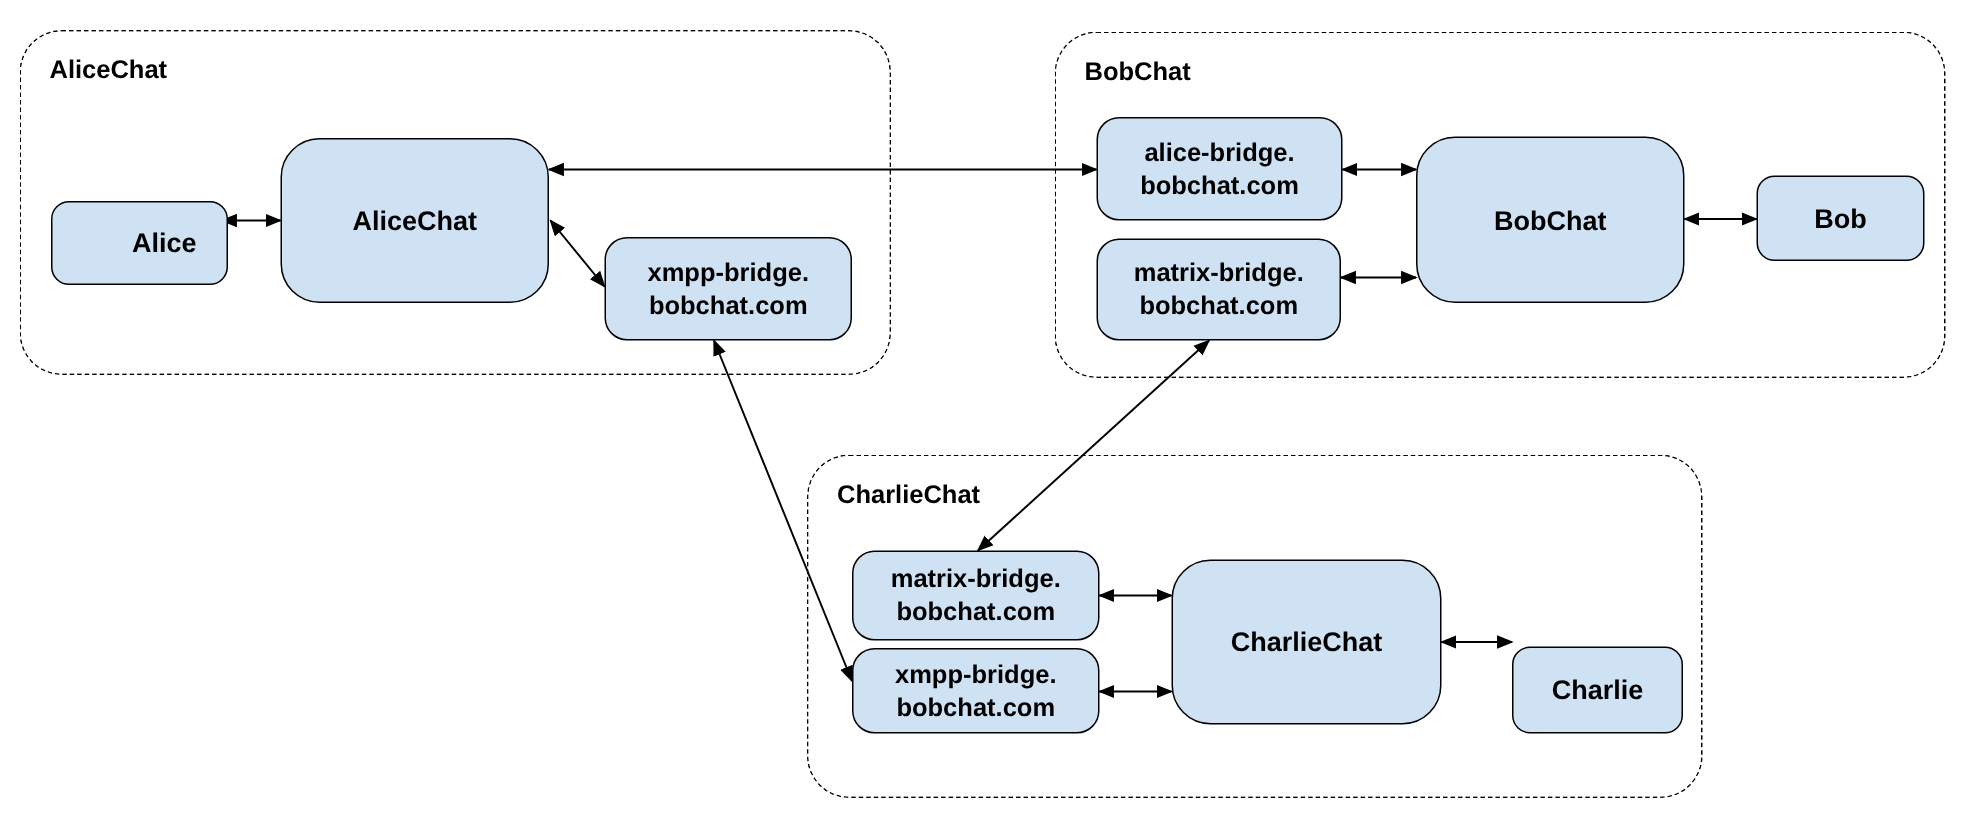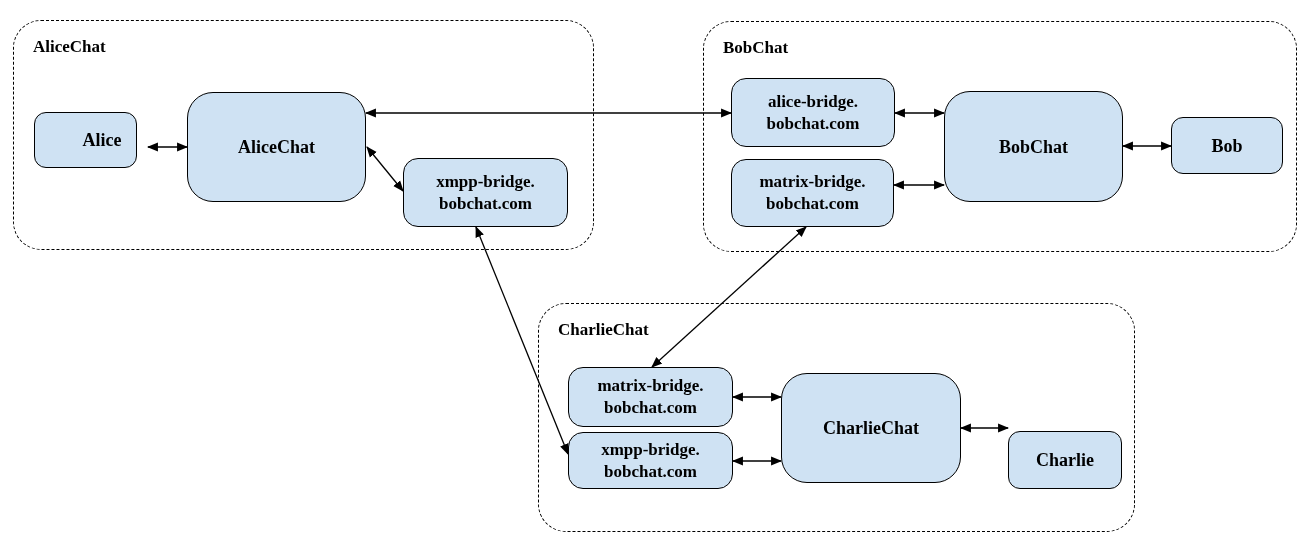--- a/index.html
+++ b/index.html
@@ -5,21 +5,21 @@
   html, body {
     margin: 0;
     padding: 0;
     background: #ffffff;
   }
   .stage {
     position: relative;
     width: 1310px;
     height: 557px;
     background: #ffffff;
-    font-family: Liberation Serif, serif;
+    font-family: Liberation Sans, sans-serif;
     overflow: hidden;
   }
   .network {
     position: absolute;
     border: 1.6px dashed #000000;
     border-radius: 28px;
     background: transparent;
     box-sizing: border-box;
   }
   .network-label {
@@ -94,21 +94,21 @@
         <div class="network-label">AliceChat</div>
       </div>
       <div class="network" style="left: 703px; top: 21px; width: 594px; height: 231px;">
         <div class="network-label">BobChat</div>
       </div>
       <div class="network" style="left: 538px; top: 303px; width: 597px; height: 229px;">
         <div class="network-label">CharlieChat</div>
       </div>
     </div>
   <div id="node-layer">
-      <div class="node" style="left: 34px; top: 112px; width: 103px; height: 56px; border-radius: 12px; padding-left: 33px;">
+      <div class="node" style="left: 34px; top: 134px; width: 118px; height: 56px; border-radius: 12px; padding-left: 33px;">
         <div class="node-label">Alice</div>
       </div>
       <div class="node" style="left: 187px; top: 92px; width: 179px; height: 110px; border-radius: 26px;">
         <div class="node-label">AliceChat</div>
       </div>
       <div class="node multiline" style="left: 403px; top: 158px; width: 165px; height: 69px; border-radius: 15px;">
         <div class="node-label">xmpp-bridge.
 bobchat.com</div>
       </div>
       <div class="node multiline" style="left: 731px; top: 78px; width: 164px; height: 69px; border-radius: 15px;">

